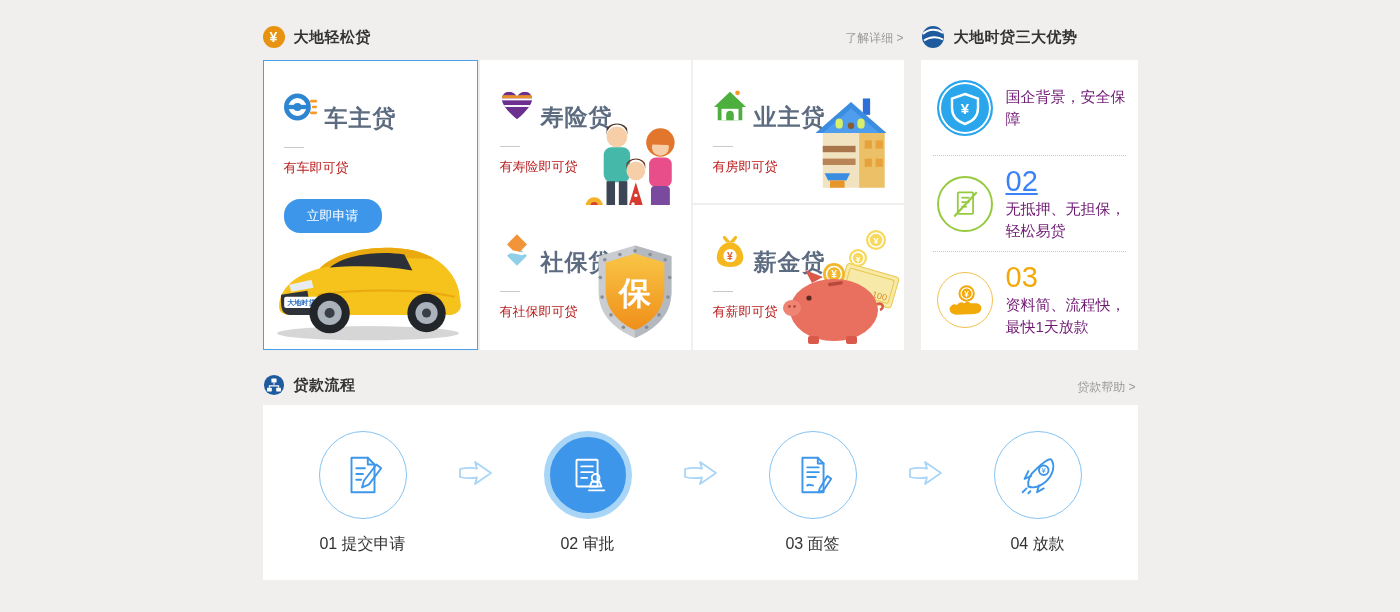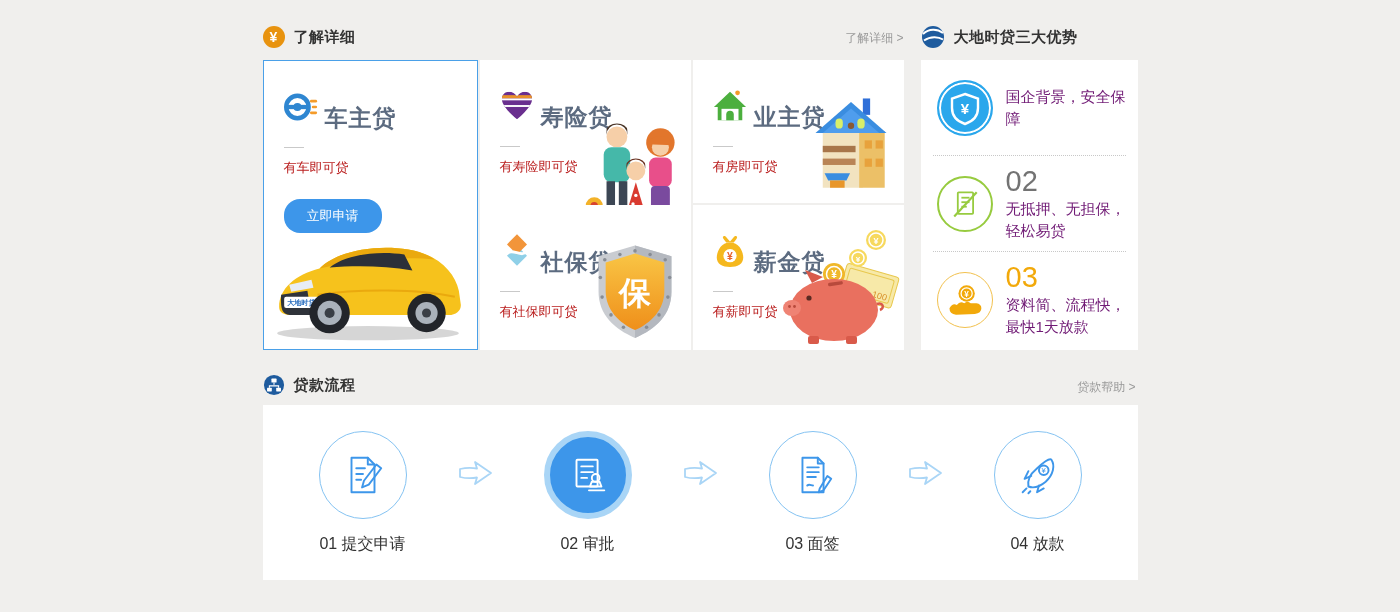--- a/index.html
+++ b/index.html
@@ -64,21 +64,21 @@
   .adv-icon {
     width:56px; height:56px; border-radius:50%; flex-shrink:0;
     display:flex; align-items:center; justify-content:center;
   }
   .adv-icon svg { width:36px; height:36px; }
   .adv-icon-blue  { background:#2aa7ec; border:2px solid #2aa7ec; box-shadow:inset 0 0 0 2px #fff; }
   .adv-icon-green { background:#fff; border:2px solid #97cb3f; }
   .adv-icon-yellow{ background:#fff; border:1.5px solid #f2c14e; }
   .adv-num { font-size:29px; line-height:1.15; }
   .c-blue   { color:#2aa7ec; }
-  .c-green  { color:#737373; }
+  .c-green  { color:#3b82f6;text-decoration:underline; }
   .c-yellow { color:#f2a90a; }
   .adv-line { font-size:15px; color:#701a75; line-height:1.45; }
   .adv-sep { border-top:1px dotted #c8c8c8; margin:0 12px; }
 
   
   .flow-icon { width:22px; height:22px; }
   .proc-panel {
     position:absolute; left:0; top:405px; width:875px; height:175px; background:#fff;
     display:flex; align-items:center; justify-content:space-between;
     padding:0 56px;
@@ -97,21 +97,21 @@
   .step-label { margin-top:15px; font-size:16px; color:#333; }
   .arrow { margin-bottom:40px; }
 </style>
 </head>
 <body>
 
 <div class="content">
 
   <div class="hdr hdr-left">
     <span class="coin-icon">¥</span>
-    <span class="sec-title">了解详细</span>
+    <span class="sec-title">大地轻松贷</span>
   </div>
   <a class="more-link">了解详细 &gt;</a>
   <div class="hdr hdr-right">
     <span style="width:24px;height:24px;">
       <svg viewBox="0 0 24 24" width="24" height="24">
         <circle cx="12" cy="12" r="11" fill="#1e5b9e"></circle>
         <path d="M2 9 C8 3.5 16 3.5 22 8" stroke="#fff" stroke-width="2" fill="none"></path>
         <path d="M3 15.5 C10 10.5 18 12 22 14.5" stroke="#fff" stroke-width="2" fill="none"></path>
       </svg>
     </span>

